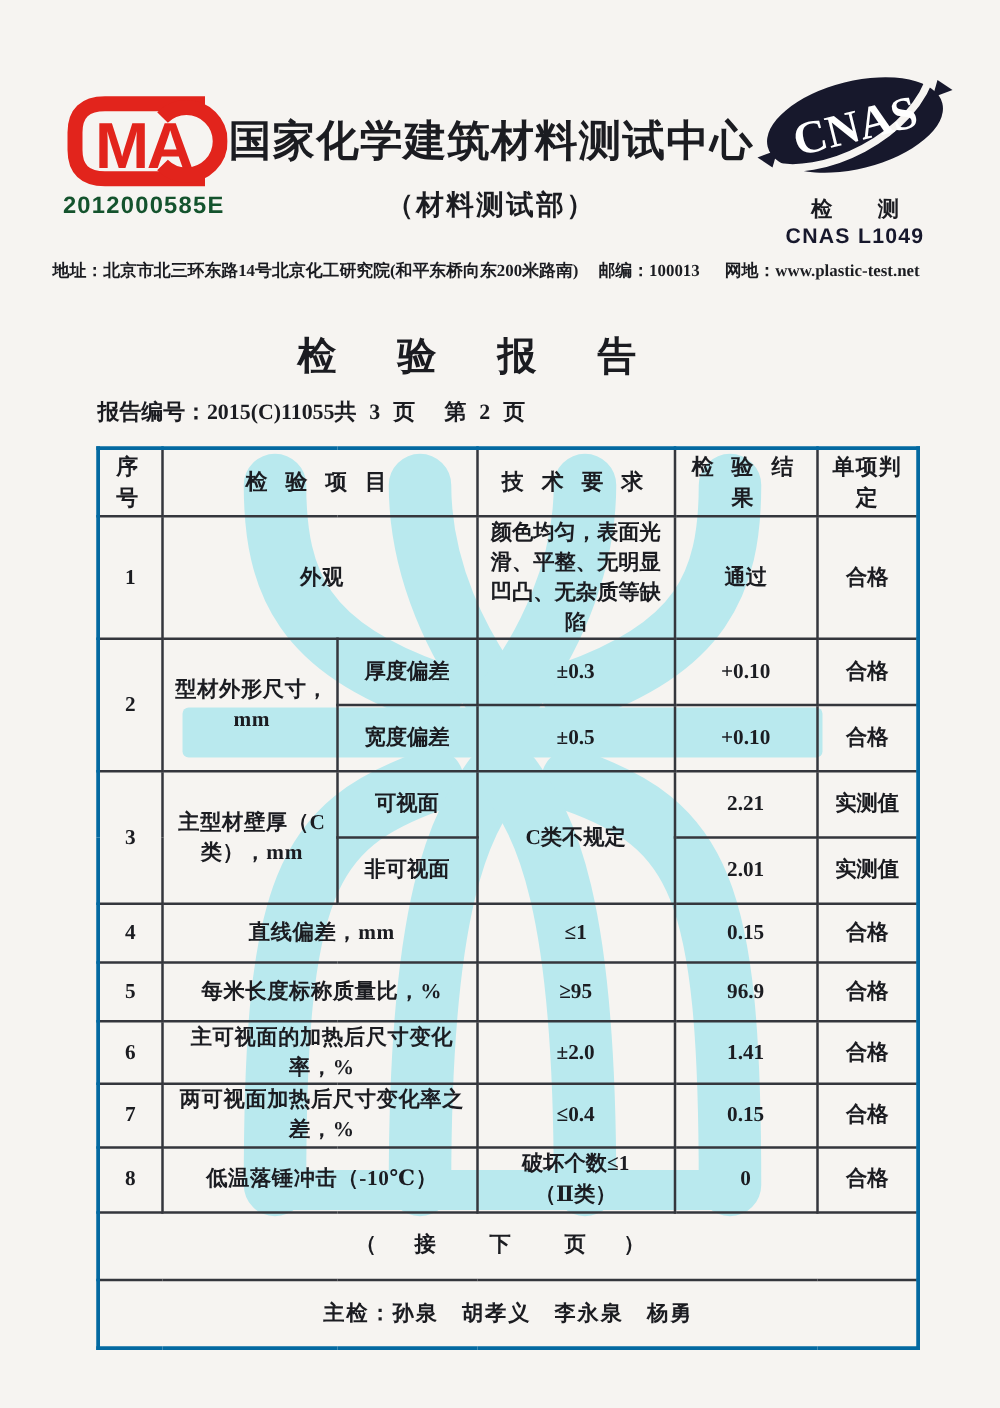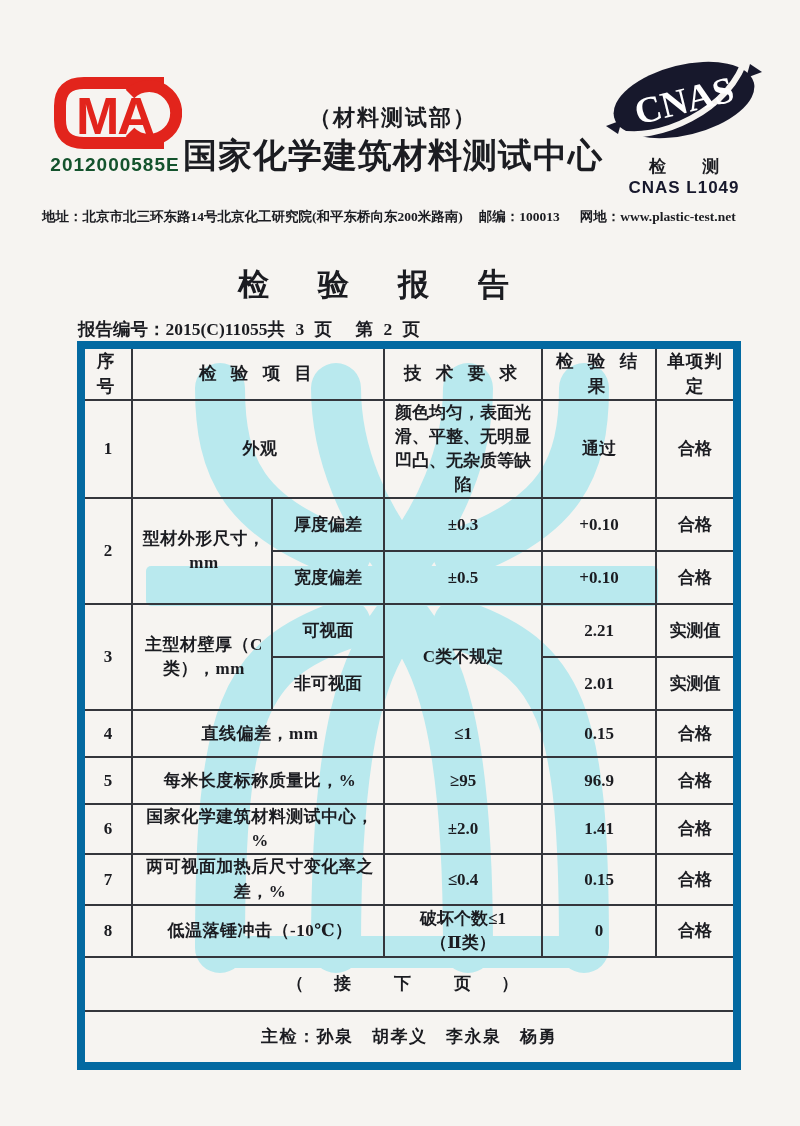--- a/index.html
+++ b/index.html
@@ -32,22 +32,22 @@
   .c-gap1{margin-left:16px}
   .c-gap2{margin-left:20px}
   .c-line2{justify-content:space-between}
   
   #report-title{left:0;top:264px;width:756px;text-align:center;
     font-size:31px;font-weight:bold;letter-spacing:9px}
   #number-row{left:78px;top:317px;width:656px;display:flex;justify-content:flex-start;
     font-size:17.5px;font-weight:bold}
   #page-indicator{letter-spacing:3px}
   
-  #results-table{position:absolute;left:77px;top:341px;width:656px;z-index:1;
-    border-collapse:collapse;table-layout:fixed;border:8px solid #0369a1}
+  #results-table{position:absolute;left:77px;top:357px;width:656px;z-index:1;
+    border-collapse:collapse;table-layout:fixed;border:3px solid #0369a1}
   #results-table th,#results-table td{
     border:2px solid #34363c;padding:0 5px;background:transparent;
     font-size:17px;font-weight:bold;text-align:center;vertical-align:middle;line-height:1.42}
   #results-table th{font-size:17.5px;letter-spacing:5px}
   #results-table th.judge-h{letter-spacing:1px}
   .cell-item{text-align:right;padding-left:9px !important;letter-spacing:.5px}
   .pre{white-space:pre-line}
   tr.h54{height:54px} tr.h98{height:98px} tr.h53{height:53px}
   tr.h47{height:47px} tr.h52{height:52px} tr.h55{height:55px}
   td.continue-cell{vertical-align:top;padding-top:6px;font-size:19px;letter-spacing:13px}
@@ -72,22 +72,22 @@
 </svg>
 
 <svg id="cma-logo" class="abs z1" width="136" height="82" viewBox="0 0 136 82">
   <path d="M118,11 H38 Q14,11 14,34 V48 Q14,71 38,71 H118" fill="none" stroke="#e2241c" stroke-width="12"></path>
   <text x="30" y="62" font-size="52" font-weight="bold" fill="#e2241c" font-family="Liberation Sans, DejaVu Sans, sans-serif" letter-spacing="-2">MA</text>
   <path d="M84,22 A27,27 0 1 1 84,60" fill="none" stroke="#e2241c" stroke-width="12"></path>
 </svg>
 <div id="cma-reg" class="abs z1">2012000585E</div>
 
 <div id="org-block" class="abs z1">
+  <div id="org-title">国家化学建筑材料测试中心</div>
   <div id="org-subtitle">（材料测试部）</div>
-  <div id="org-title">国家化学建筑材料测试中心</div>
 </div>
 
 <div id="cnas-block" class="abs z1">
   <svg width="160" height="94" viewBox="0 0 160 94">
     <g transform="rotate(-14 80 44)">
       <ellipse cx="80" cy="44" rx="72" ry="35" fill="#17182c"></ellipse>
       <path d="M6,58 C40,80 126,66 152,14" stroke="#f6f4f1" stroke-width="6" fill="none"></path>
       <text x="80" y="57" text-anchor="middle" font-size="37" font-weight="bold" fill="#ffffff" font-family="Liberation Serif, DejaVu Serif, serif">CNAS</text>
     </g>
     <polygon points="146,8 158,16 142,22" fill="#17182c"></polygon>
@@ -177,21 +177,21 @@
     </tr>
     <tr class="h47">
       <td>5</td>
       <td colspan="2" class="cell-item">每米长度标称质量比，%</td>
       <td>≥95</td>
       <td>96.9</td>
       <td>合格</td>
     </tr>
     <tr class="h47">
       <td>6</td>
-      <td colspan="2" class="cell-item">国家化学建筑材料测试中心，%</td>
+      <td colspan="2" class="cell-item">主可视面的加热后尺寸变化率，%</td>
       <td>±2.0</td>
       <td>1.41</td>
       <td>合格</td>
     </tr>
     <tr class="h47">
       <td>7</td>
       <td colspan="2" class="cell-item">两可视面加热后尺寸变化率之差，%</td>
       <td>≤0.4</td>
       <td>0.15</td>
       <td>合格</td>

